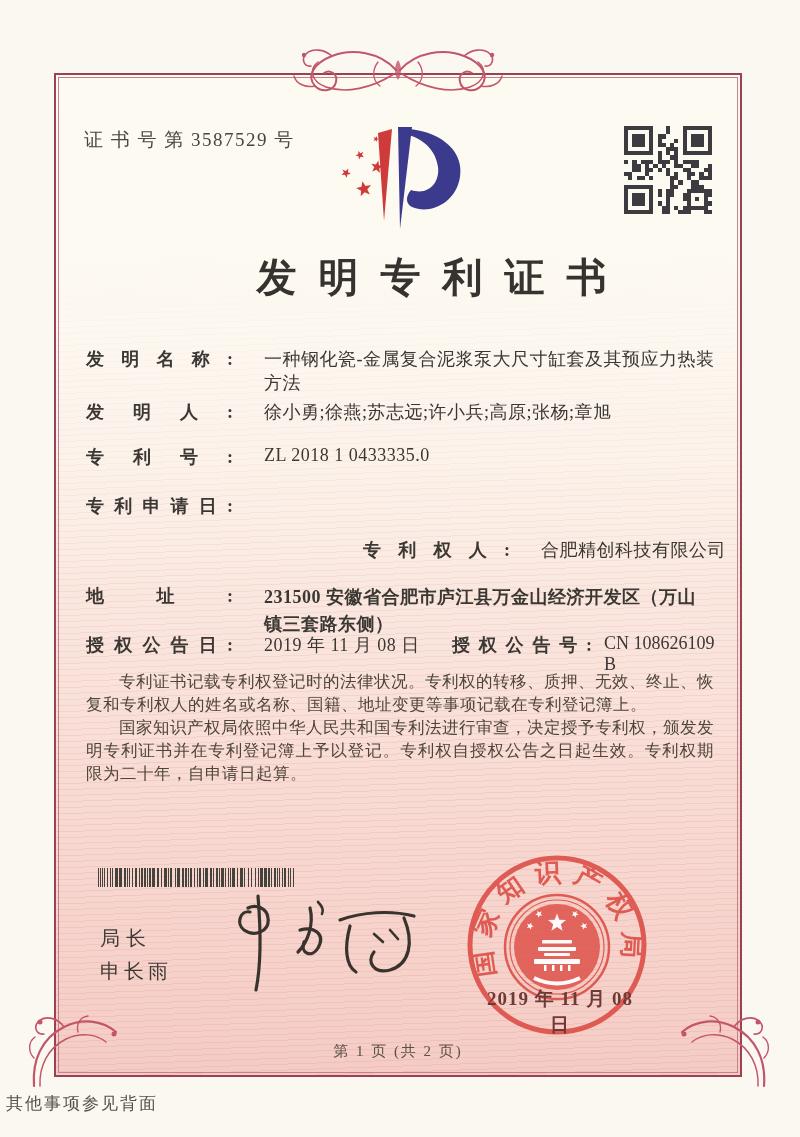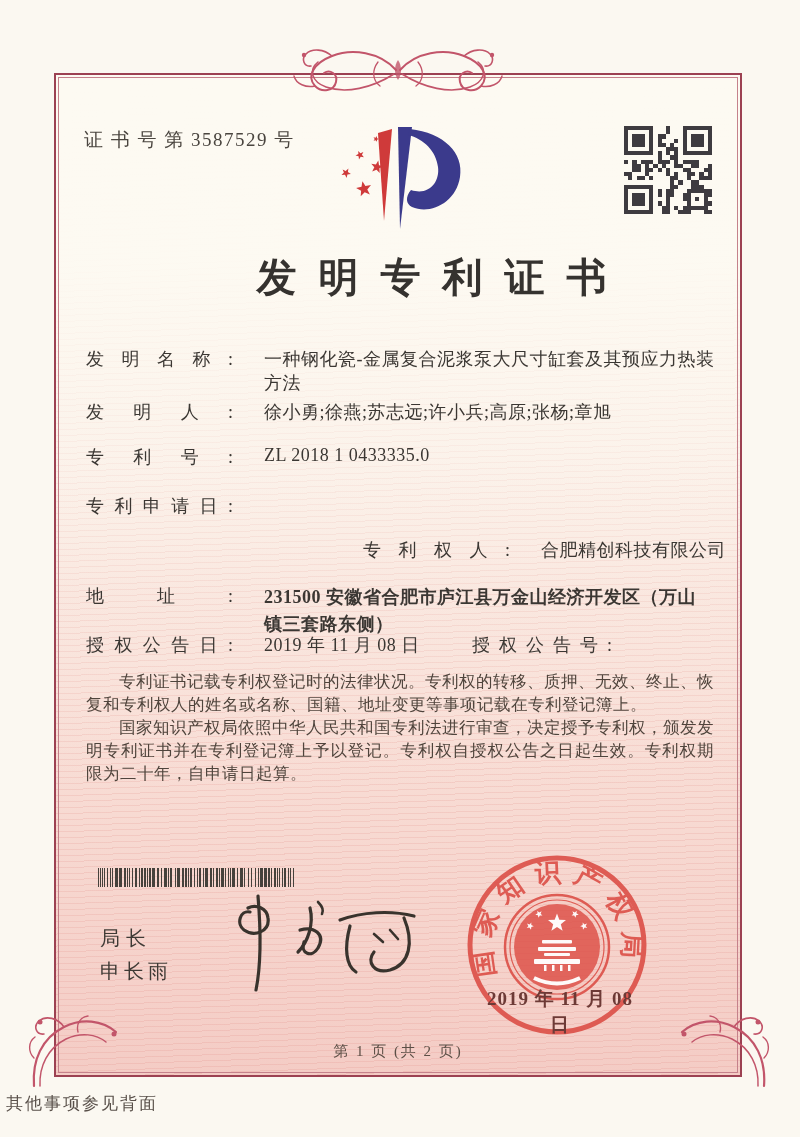--- a/index.html
+++ b/index.html
@@ -17,25 +17,25 @@
   .corner{position:absolute;width:95px;height:82px;z-index:3;}
   .corner-l{left:26px;top:1008px;}
   .corner-r{left:677px;top:1008px;transform:scaleX(-1);}
   .cert-no{position:absolute;left:84px;top:127px;font-size:19px;color:#4a453f;letter-spacing:1.5px;z-index:2;}
   .logo{position:absolute;left:332px;top:116px;width:150px;height:120px;z-index:2;}
   .qr{position:absolute;left:624px;top:126px;width:88px;height:88px;z-index:2;}
   .title{position:absolute;left:54px;top:250px;width:755px;text-align:center;font-size:40px;font-weight:700;
          color:#35322f;letter-spacing:.55em;text-indent:.55em;z-index:2;}
   .frow{position:absolute;left:86px;width:640px;display:flex;align-items:flex-start;z-index:2;
         font-size:18px;color:#3b3733;}
-  .flabel{width:148px;min-width:148px;text-align:justify;text-align-last:justify;letter-spacing:1px;}
+  .flabel{width:148px;min-width:148px;text-align:justify;text-align-last:justify;letter-spacing:1px;font-weight:bold;}
   .fvalue{margin-left:30px;letter-spacing:.5px;}
   .fvalue.addr{width:445px;line-height:27px;font-weight:bold;}
   .fvalue.g1{width:188px;min-width:188px;}
-  .flabel2{width:140px;min-width:140px;margin-left:20px;text-align:justify;text-align-last:justify;}
+  .flabel2{width:140px;min-width:140px;text-align:justify;text-align-last:justify;font-weight:bold;}
   .fvalue2{margin-left:12px;}
   .r1{top:347px;}.r2{top:400px;}.r3{top:445px;}.r4{top:494px;}.r5{top:538px;justify-content:flex-end;}.r6{top:584px;}.r7{top:633px;}
   .body-text{position:absolute;left:86px;top:670px;width:628px;z-index:2;}
   .body-text p{margin:0;font-size:16.5px;line-height:23px;color:#4f443c;text-indent:2em;
                text-align:justify;letter-spacing:.5px;}
   .barcode{position:absolute;left:98px;top:868px;width:200px;height:19px;z-index:2;}
   .director-title{position:absolute;left:100px;top:925px;font-size:20px;color:#3f3a35;letter-spacing:6px;z-index:2;}
   .director-name{position:absolute;left:100px;top:958px;font-size:20px;color:#3f3a35;letter-spacing:4px;z-index:2;}
   .signature{position:absolute;left:222px;top:890px;width:200px;height:108px;z-index:3;}
   .seal{position:absolute;left:464px;top:852px;width:186px;height:186px;opacity:.9;z-index:2;}
@@ -330,20 +330,21 @@
     <span class="fvalue">合肥精创科技有限公司</span>
   </div>
   <div class="frow r6">
     <span class="flabel">地址:</span>
     <span class="fvalue addr">231500 安徽省合肥市庐江县万金山经济开发区（万山镇三套路东侧）</span>
   </div>
   <div class="frow r7">
     <span class="flabel">授权公告日:</span>
     <span class="fvalue g1">2019 年 11 月 08 日</span>
     <span class="flabel2">授权公告号:</span>
+    <span class="fvalue2">CN 108626109 B</span>
   </div>
 
   <div class="body-text">
     <p>专利证书记载专利权登记时的法律状况。专利权的转移、质押、无效、终止、恢复和专利权人的姓名或名称、国籍、地址变更等事项记载在专利登记簿上。</p>
     <p>国家知识产权局依照中华人民共和国专利法进行审查，决定授予专利权，颁发发明专利证书并在专利登记簿上予以登记。专利权自授权公告之日起生效。专利权期限为二十年，自申请日起算。</p>
   </div>
 
   <div class="barcode" id="barcode"><svg width="200" height="19" viewBox="0 0 200 19" fill="#46423c" shape-rendering="crispEdges">
         <rect x="0" y="0" width="1" height="19"></rect>
         <rect x="2" y="0" width="1" height="19"></rect>

